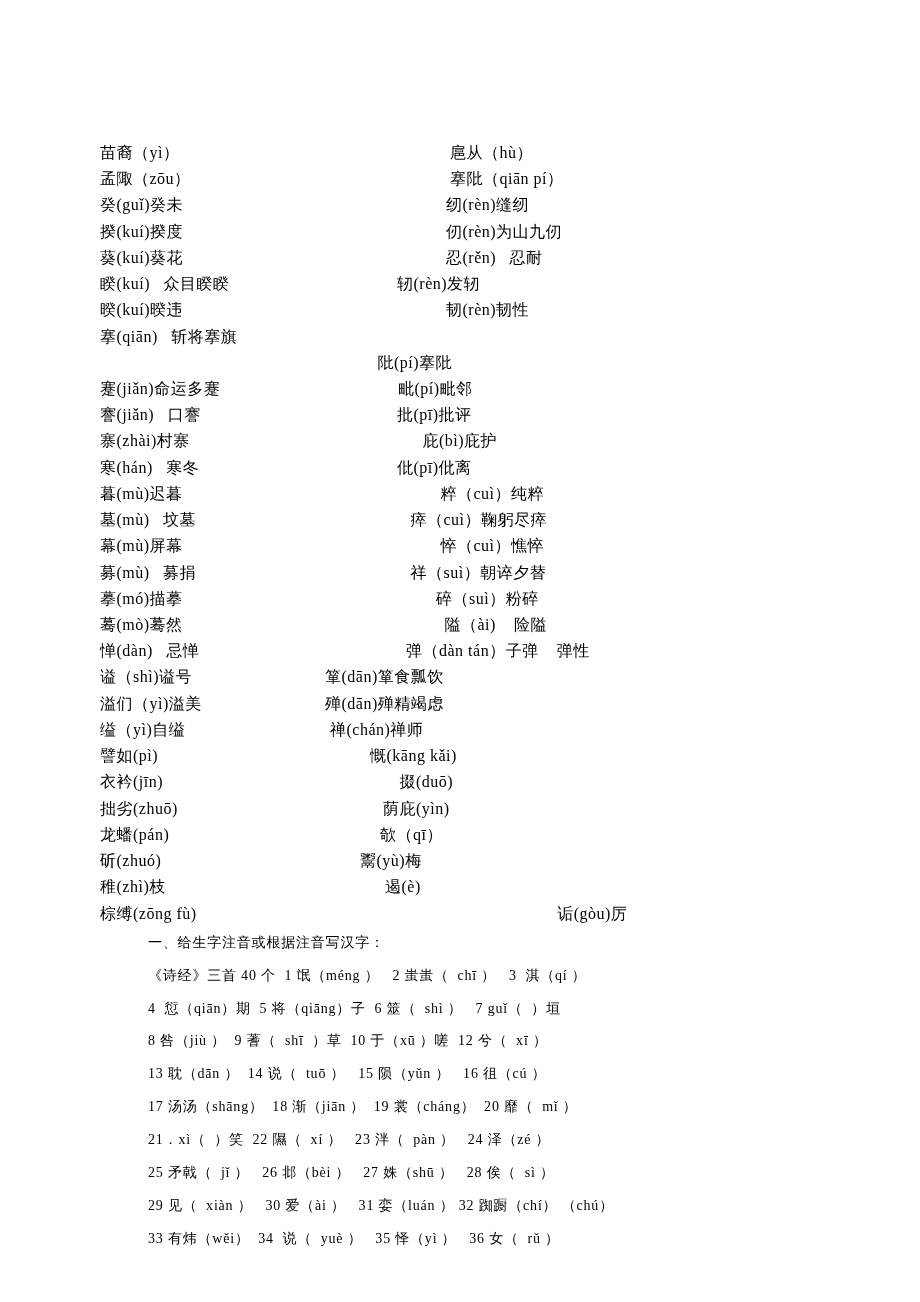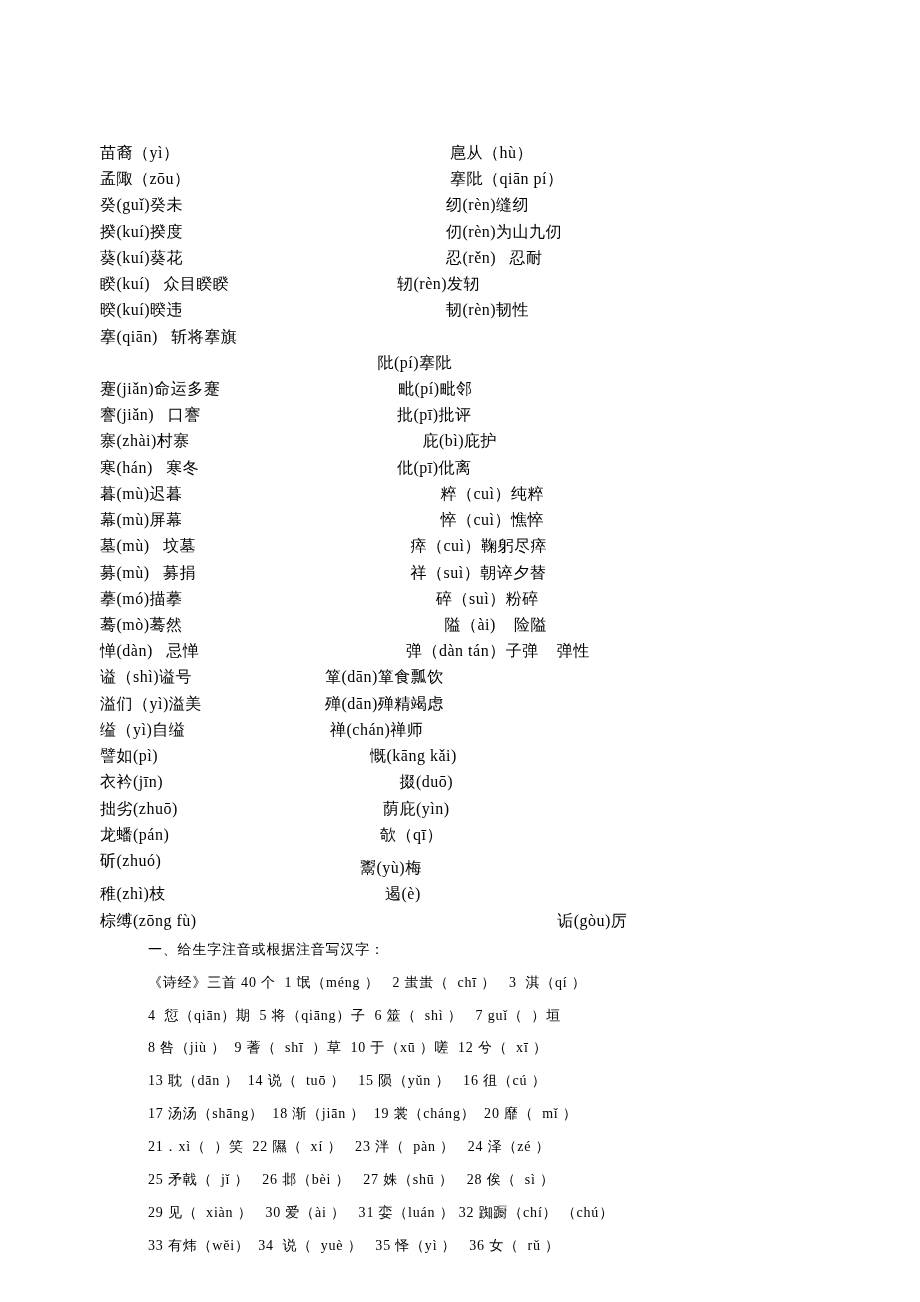--- a/index.html
+++ b/index.html
@@ -91,26 +91,26 @@
       </div>
       <div class="two-col">
         <div class="col col-left">寒(hán)   寒冬</div>
         <div class="col col-right" style="padding-left: 45px;">      仳(pī)仳离</div>
       </div>
       <div class="two-col">
         <div class="col col-left">暮(mù)迟暮</div>
         <div class="col col-right" style="padding-left: 75px;">         粹（cuì）纯粹</div>
       </div>
       <div class="two-col">
+        <div class="col col-left">墓(mù)   坟墓</div>
+        <div class="col col-right" style="padding-left: 45px;">         瘁（cuì）鞠躬尽瘁</div>
+      </div>
+      <div class="two-col">
         <div class="col col-left">幕(mù)屏幕</div>
         <div class="col col-right" style="padding-left: 75px;">         悴（cuì）憔悴</div>
-      </div>
-      <div class="two-col">
-        <div class="col col-left">墓(mù)   坟墓</div>
-        <div class="col col-right" style="padding-left: 45px;">         瘁（cuì）鞠躬尽瘁</div>
       </div>
       <div class="two-col">
         <div class="col col-left">募(mù)   募捐</div>
         <div class="col col-right" style="padding-left: 45px;">         祥（suì）朝谇夕替</div>
       </div>
       <div class="two-col">
         <div class="col col-left">摹(mó)描摹</div>
         <div class="col col-right" style="padding-left: 75px;">        碎（suì）粉碎</div>
       </div>
       <div class="two-col">
@@ -144,21 +144,21 @@
       <div class="two-col">
         <div class="col col-left">拙劣(zhuō)</div>
         <div class="col col-right" style="padding-left: 40px;">    荫庇(yìn)</div>
       </div>
       <div class="two-col">
         <div class="col col-left">龙蟠(pán)</div>
         <div class="col col-right" style="padding-left: 55px;">欹（qī）</div>
       </div>
       <div class="two-col">
         <div class="col col-left">斫(zhuó)</div>
-        <div class="col col-right" style="padding-left: 35px; margin-top: 7px;">鬻(yù)梅</div>
+        <div class="col col-right" style="padding-left: 35px;">鬻(yù)梅</div>
       </div>
       <div class="two-col">
         <div class="col col-left">稚(zhì)枝</div>
         <div class="col col-right" style="padding-left: 60px;">遏(è)</div>
       </div>
       <div class="two-col">
         <div class="col col-left">棕缚(zōng fù)</div>
         <div class="col col-right" style="padding-left: 35px; text-align: center;"> 诟(gòu)厉</div>
       </div>
     </div>

